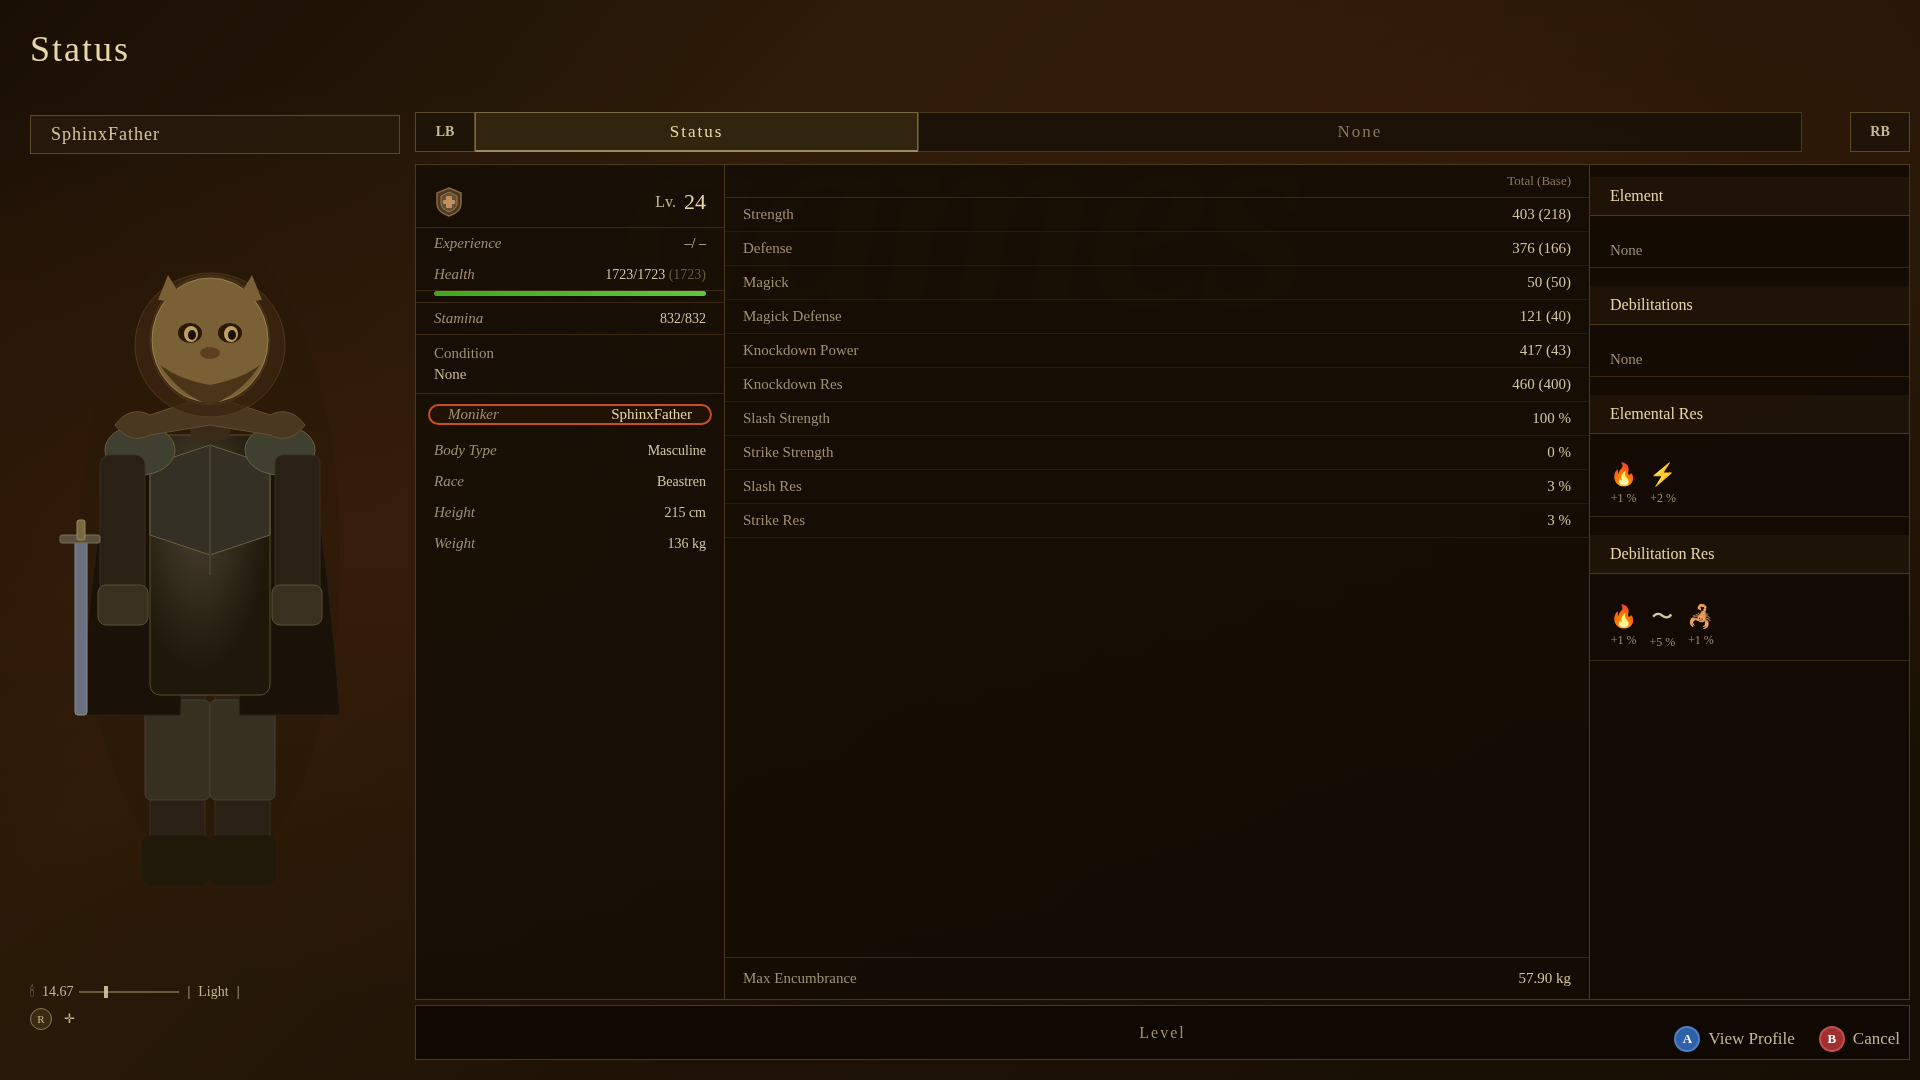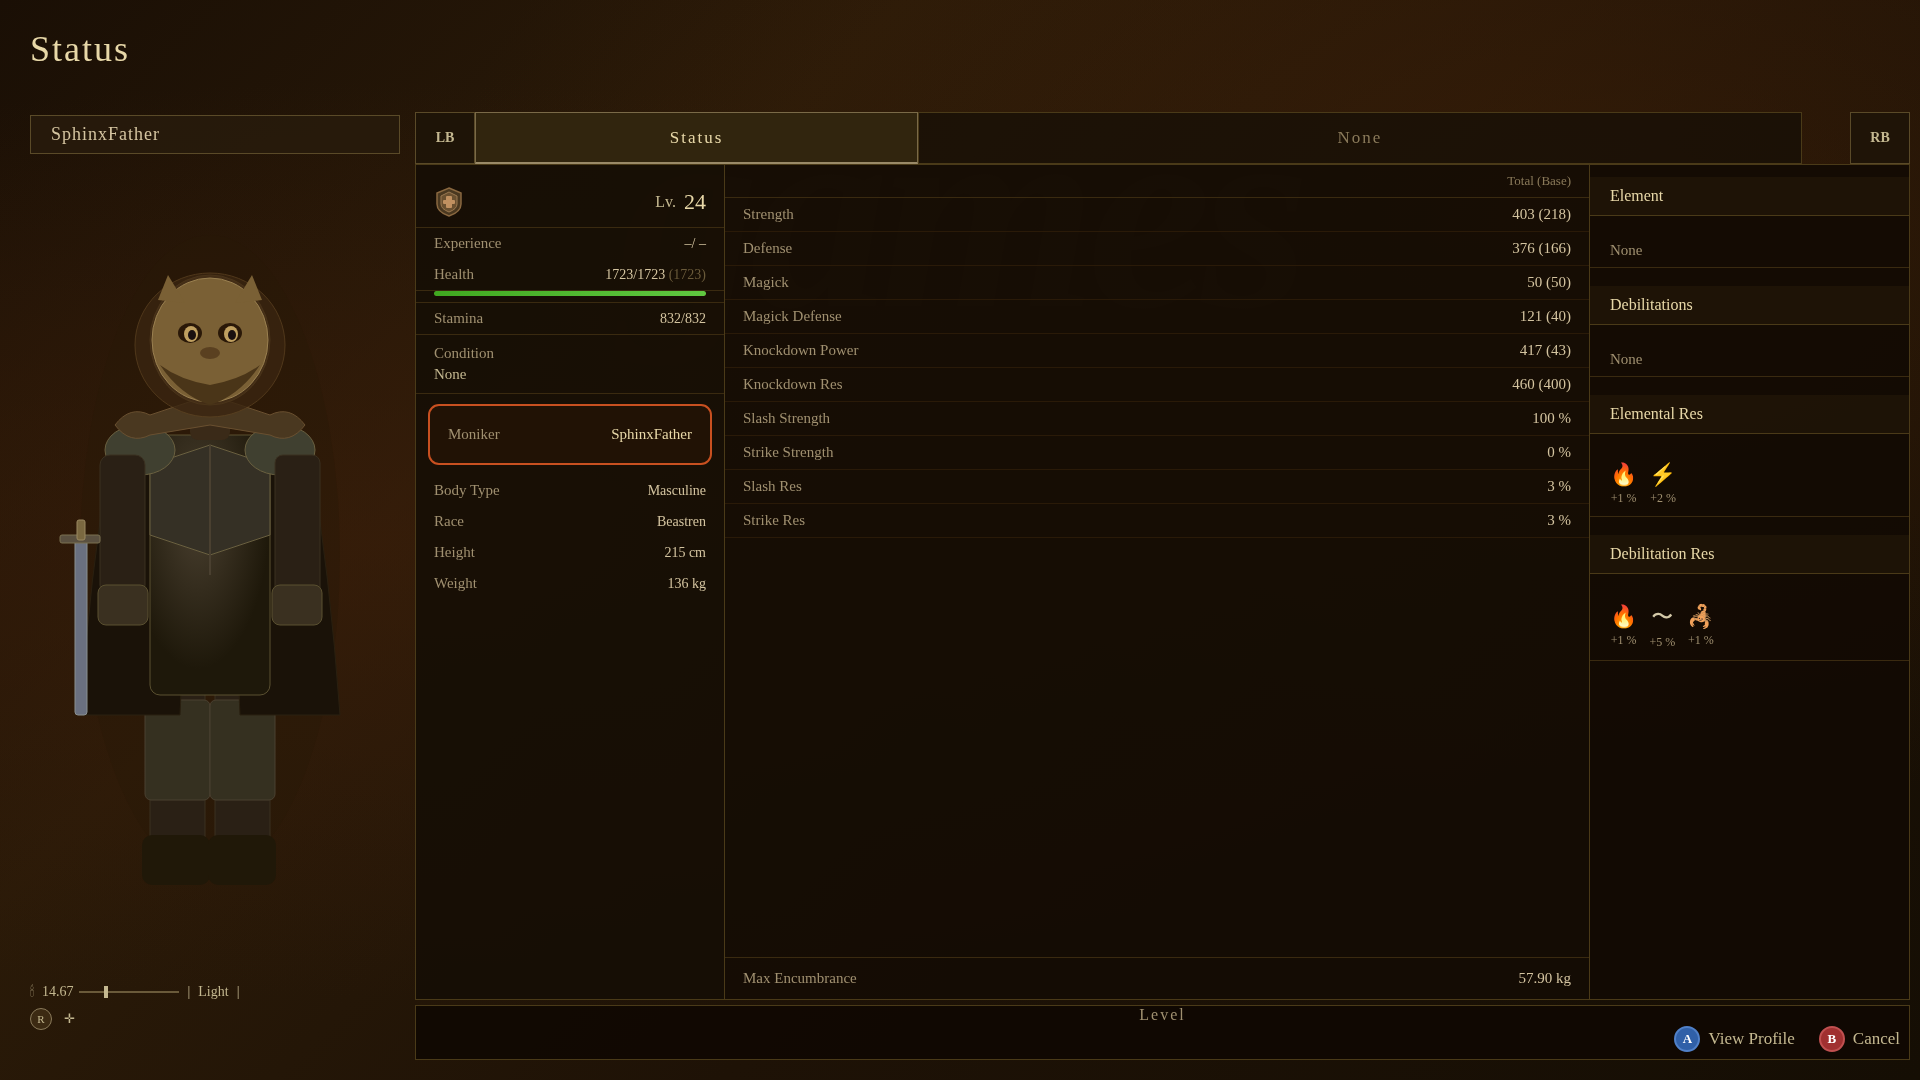--- a/index.html
+++ b/index.html
@@ -156,21 +156,21 @@
       letter-spacing: 1px;
       z-index: 4;
     }
 
     
     .tab-bar {
       position: absolute;
       top: 112px;
       left: 415px;
       right: 10px;
-      height: 52px;
+      height: 40px;
       display: flex;
       align-items: stretch;
       z-index: 4;
     }
 
     .tab-lb {
       width: 60px;
       display: flex;
       align-items: center;
       justify-content: center;
@@ -291,20 +291,21 @@
       font-size: 15px;
       color: #c4b890;
     }
 
     .stat-row.health {
       border-bottom: 1px solid #3a2a10;
     }
 
     .stat-label {
       color: #a09070;
+      font-style: italic;
     }
 
     .stat-value {
       color: #d4c4a0;
       font-size: 14px;
     }
 
     .health-bar-row {
       padding: 0 18px 6px;
       border-bottom: 1px solid #3a2a10;
@@ -340,21 +341,21 @@
     }
 
     .condition-value {
       color: #c4b890;
       font-size: 15px;
     }
 
     
     .moniker-row {
       margin: 10px 12px;
-      padding: 20px 18px;
+      padding: 0 18px;
       background: rgba(40,20,5,0.6);
       border: 2px solid #c85020;
       display: flex;
       justify-content: space-between;
       align-items: center;
       color: #d4c4a0;
       font-size: 15px;
       border-radius: 11px;
     }
 
@@ -474,21 +475,21 @@
     
     .bottom-bar {
       position: absolute;
       bottom: 20px;
       left: 415px;
       right: 10px;
       height: 55px;
       background: rgba(15,8,2,0.9);
       border: 1px solid #4a3a18;
       display: flex;
-      align-items: flex-start;
+      align-items: center;
       justify-content: center;
       z-index: 4;
     }
 
     .bottom-center-label {
       color: #a09070;
       font-size: 16px;
       letter-spacing: 2px;
     }
 

